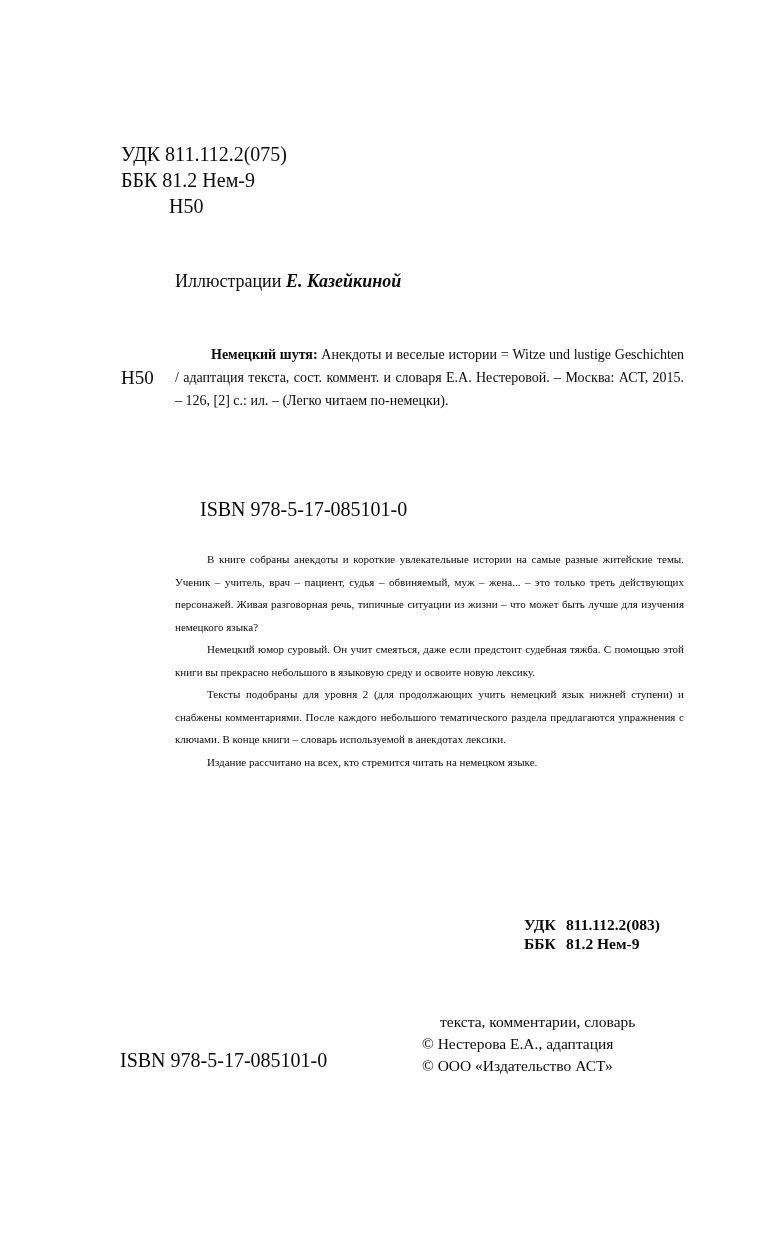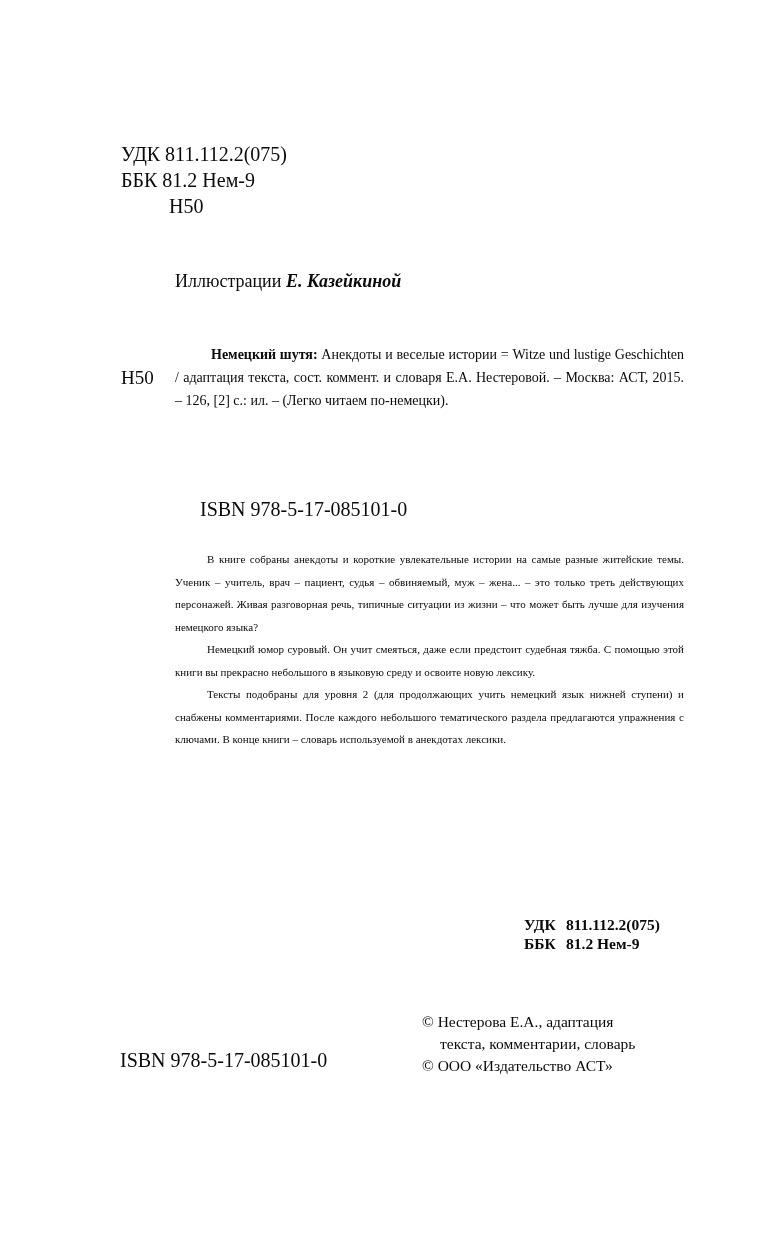--- a/index.html
+++ b/index.html
@@ -167,28 +167,29 @@
     <span class="bib-sidenum">Н50</span>
     <div class="bib-text"><span class="title-bold">Немецкий шутя:</span><span> Анекдоты и веселые истории  = Witze und lustige Geschichten / адаптация текста, сост. коммент. и словаря Е.А. Нестеровой. – Москва: АСТ, 2015. – 126, [2] с.: ил. – (Легко читаем по-немецки).</span></div>
   </div>
 
   <div class="isbn-top">ISBN 978-5-17-085101-0</div>
 
   <div class="annotation">
     <p>В книге собраны анекдоты и короткие  увлекательные истории  на самые разные житейские темы. Ученик – учитель, врач – пациент, судья – обвиняемый, муж – жена... – это только треть действующих персонажей. Живая разговорная речь, типичные ситуации из жизни – что может быть лучше для изучения немецкого языка?</p>
     <p>Немецкий юмор суровый. Он учит смеяться, даже если предстоит судебная тяжба. С помощью этой книги вы прекрасно небольшого в языковую среду и освоите новую лексику.</p>
     <p>Тексты подобраны для уровня 2 (для продолжающих учить немецкий язык нижней ступени) и снабжены комментариями. После каждого небольшого тематического раздела предлагаются упражнения с ключами. В конце книги  – словарь используемой в анекдотах лексики.</p>
+    <p>Издание рассчитано на всех, кто стремится читать на немецком языке.</p>
   </div>
 
   <div class="footer-class">
-    <span class="row"><span class="lbl">УДК</span><span>811.112.2(075)</span></span>
+    <span class="row"><span class="lbl">УДК</span><span>811.112.2(083)</span></span>
     <span class="row"><span class="lbl">ББК</span><span>81.2 Нем-9</span></span>
   </div>
 
   <div class="copyright">
+    <span class="line indent">текста, комментарии, словарь</span>
     <span class="line">© Нестерова Е.А., адаптация</span>
-    <span class="line indent">текста, комментарии, словарь</span>
     <span class="line">© ООО «Издательство АСТ»</span>
   </div>
 
   <div class="isbn-bottom">ISBN 978-5-17-085101-0</div>
 
 </div>
 
 </body></html>

